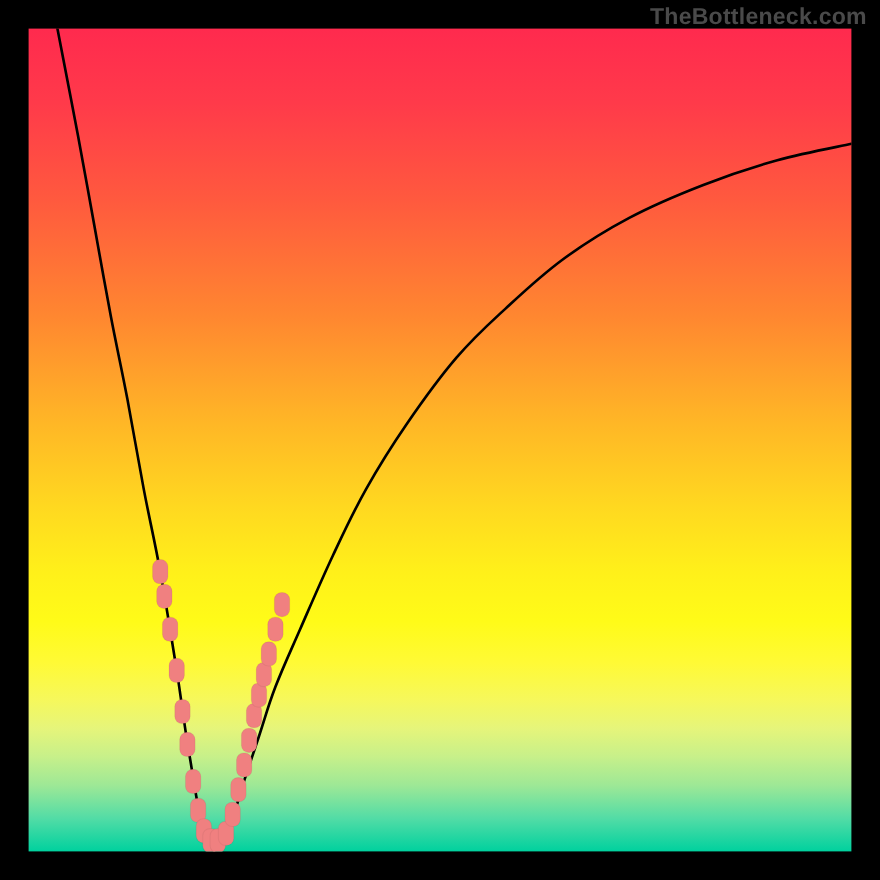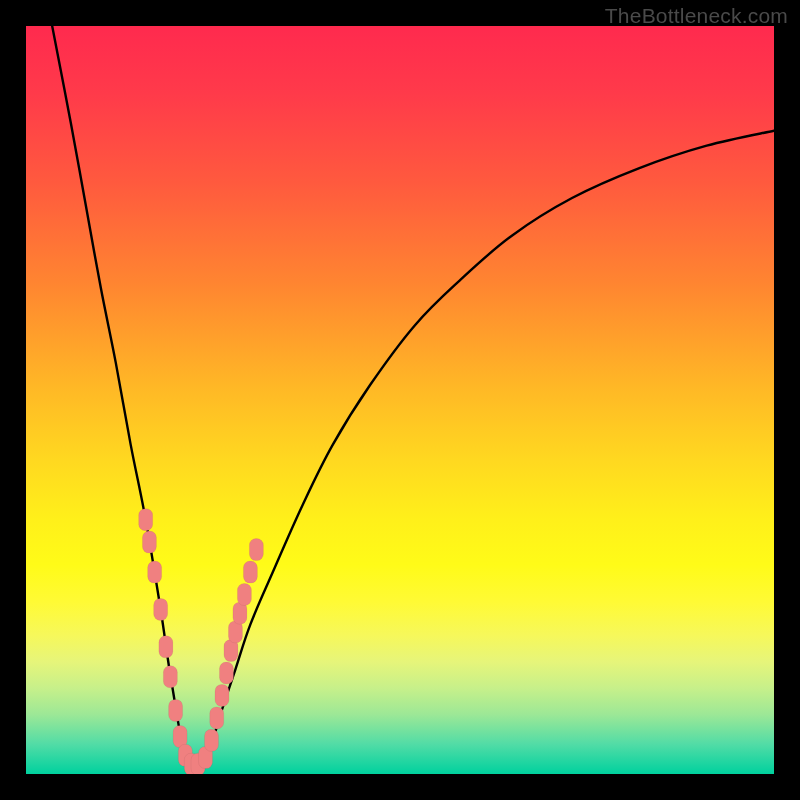--- a/index.html
+++ b/index.html
@@ -46,21 +46,21 @@
       #52dca6 96%,
       #00d19e 100%
     );
   }
   .watermark {
     position: absolute;
     top: 4px;
     right: 12px;
     color: #4a4a4a;
     font-size: 21px;
-    font-weight: 400;
+    font-weight: 700;
     letter-spacing: 0.2px;
     z-index: 5;
   }
   svg.curve {
     position: absolute;
     inset: 0;
     z-index: 3;
   }
 </style>
 </head>

